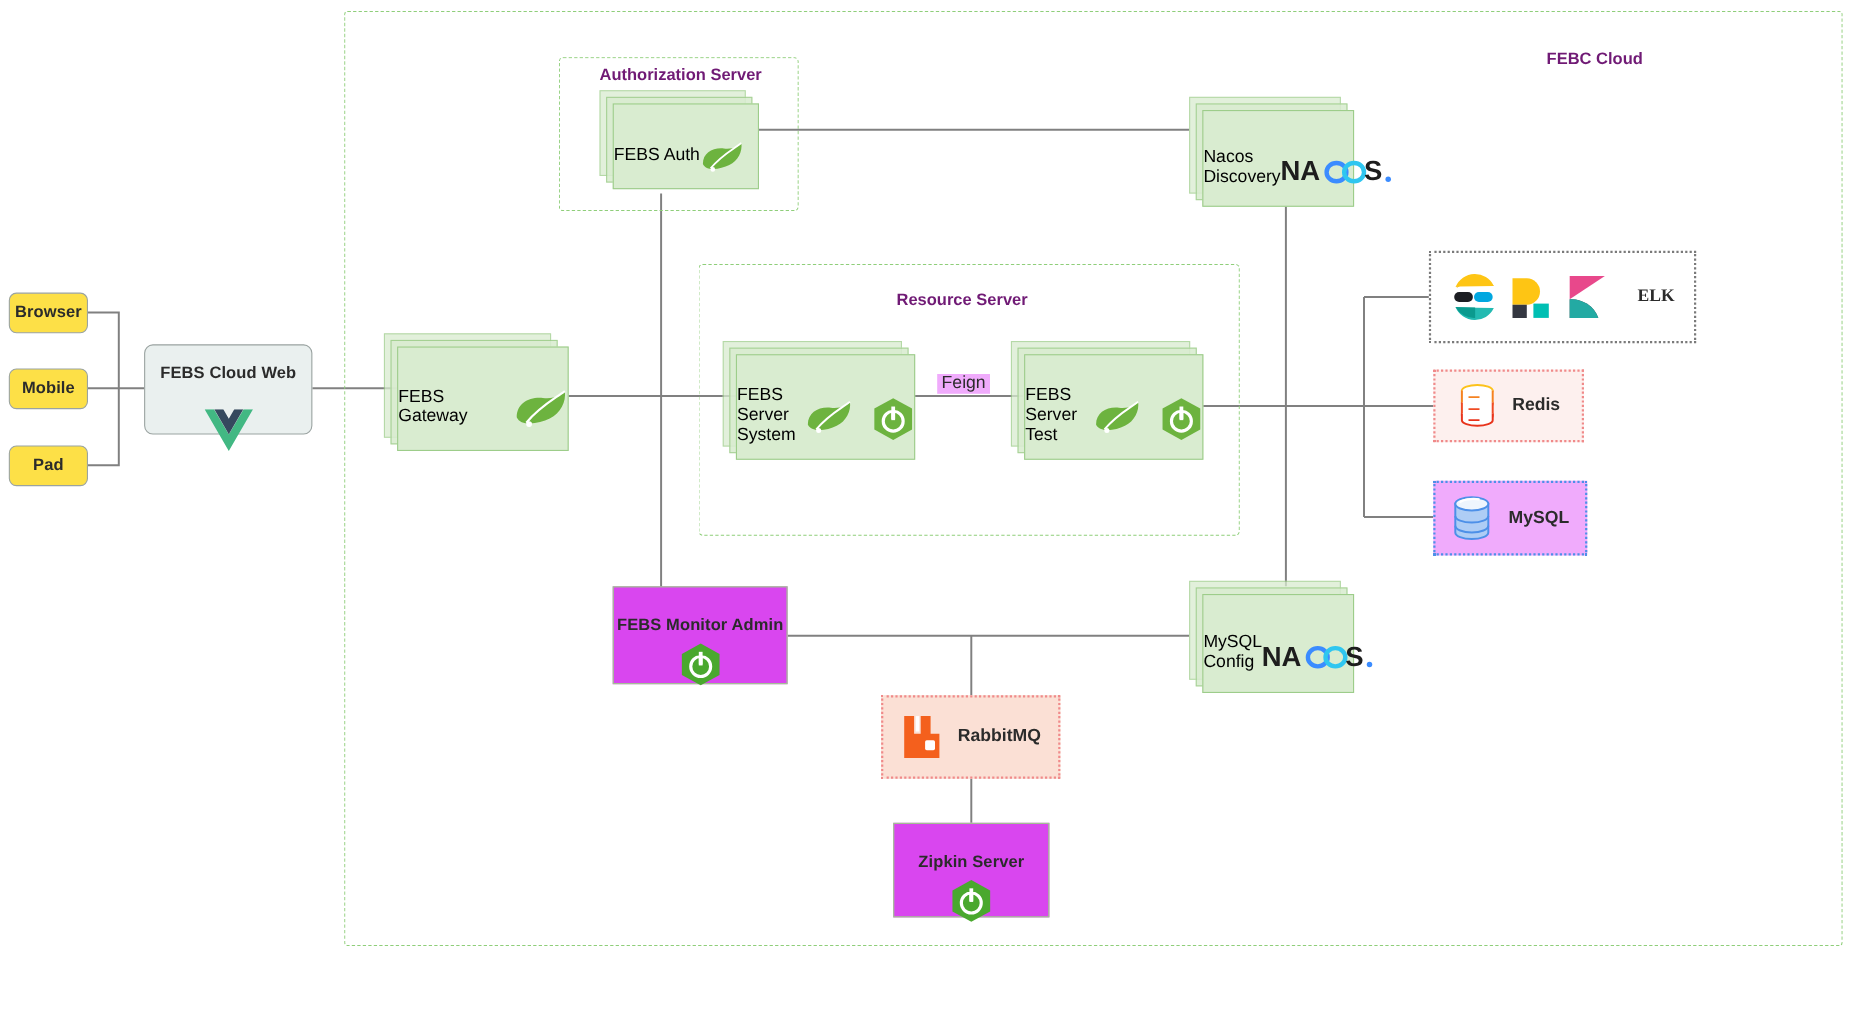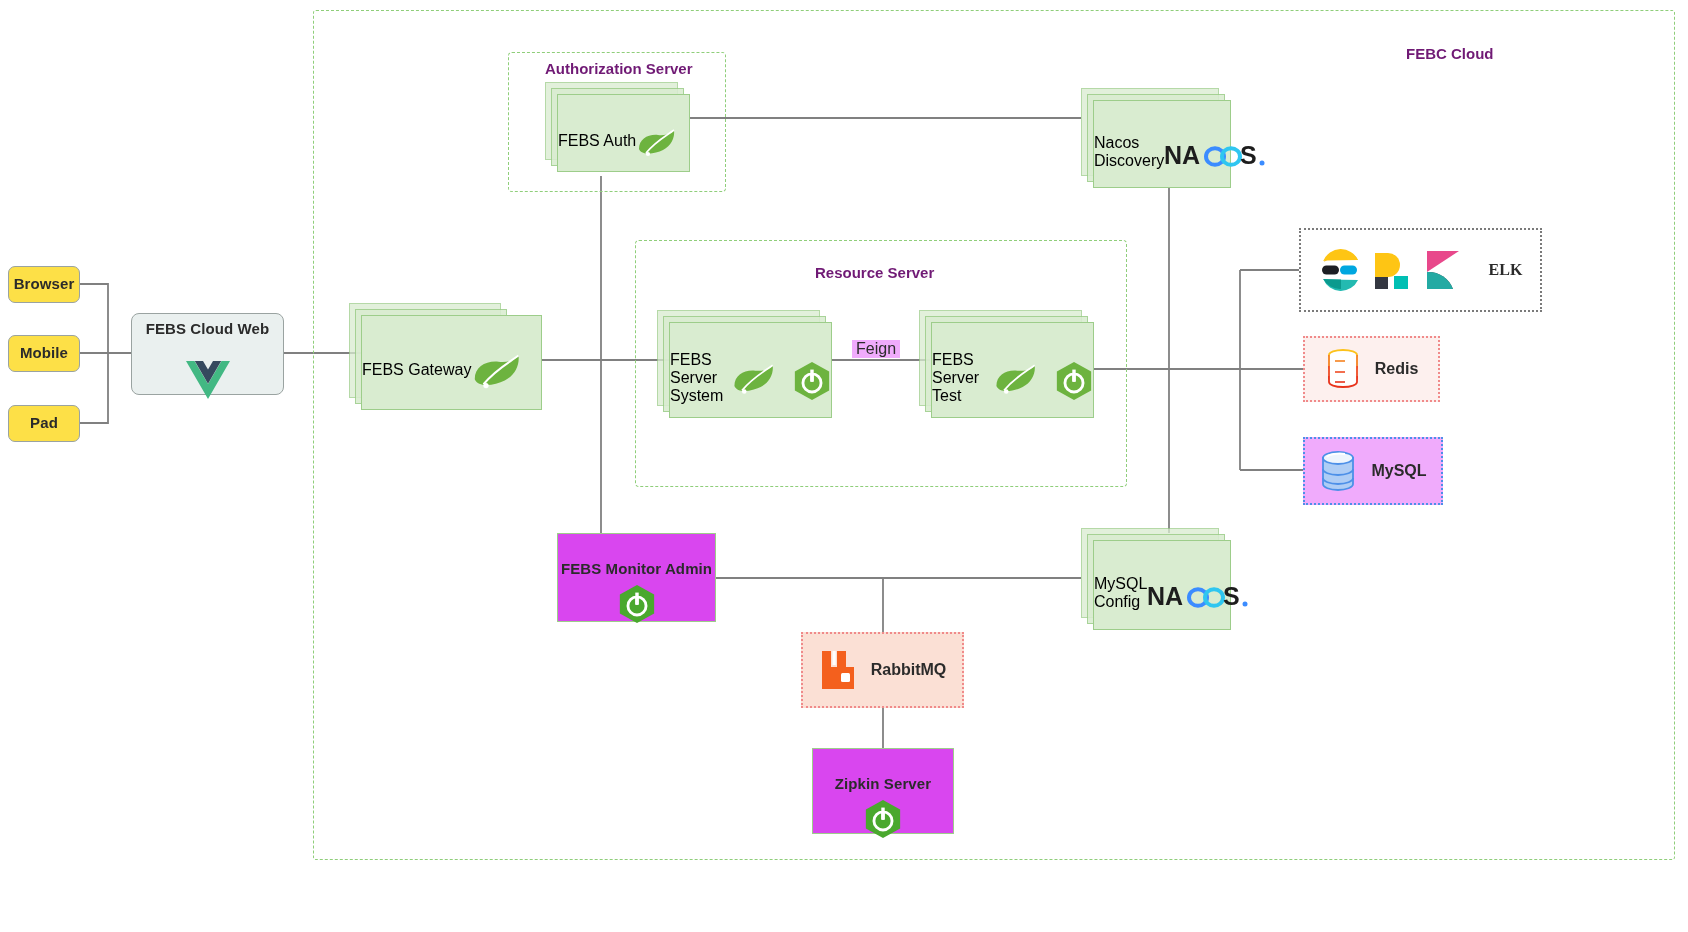--- a/index.html
+++ b/index.html
@@ -38,21 +38,21 @@
     border-radius: 7px;
     justify-content: center;
   }
   .client .title { font-weight: bold; font-size: 15px; }
 
   
   .webbox {
     background: #eaf0ef;
     border: 1.5px solid #9aa3a1;
     border-radius: 8px;
-    padding-top: 7px;
+    padding-top: 18px;
     gap: 17px;
   }
 
   
   .greenbox {
     background: #d946ef;
     border: 1.5px solid #9dcd8a;
     padding-top: 27px;
   }
 
@@ -204,21 +204,21 @@
             <circle cx="12" cy="26" r="2.1" fill="#ffffff"></circle>
           </svg>
         </span>
       </span>
     </div>
   </div>
 
   <div class="stack" style="left:349px; top:303px; width:166px; height:110px;">
     <div class="sheet back2" style="width:152px; height:95px;"></div>
     <div class="sheet back1" style="width:152px; height:95px;"></div>
-    <div class="front" style="width:181px; height:95px;">
+    <div class="front" style="width:156px; height:95px;">
       <span class="title">FEBS Gateway</span>
       <span class="icons-row">
         <span>
           <svg width="50" height="40" viewBox="0 0 40 32">
             <path d="M3 21 C3 11 12 6 22 7 C30 8 36 5 38 2 C39 10 35 18 27 22 C19 26 6 28 3 21 Z" fill="#6db33f"></path>
             <path d="M38 2 C30 8 20 13 10 25" stroke="#ffffff" stroke-width="1.6" fill="none"></path>
             <circle cx="12" cy="26" r="2.1" fill="#ffffff"></circle>
           </svg>
         </span>
       </span>

